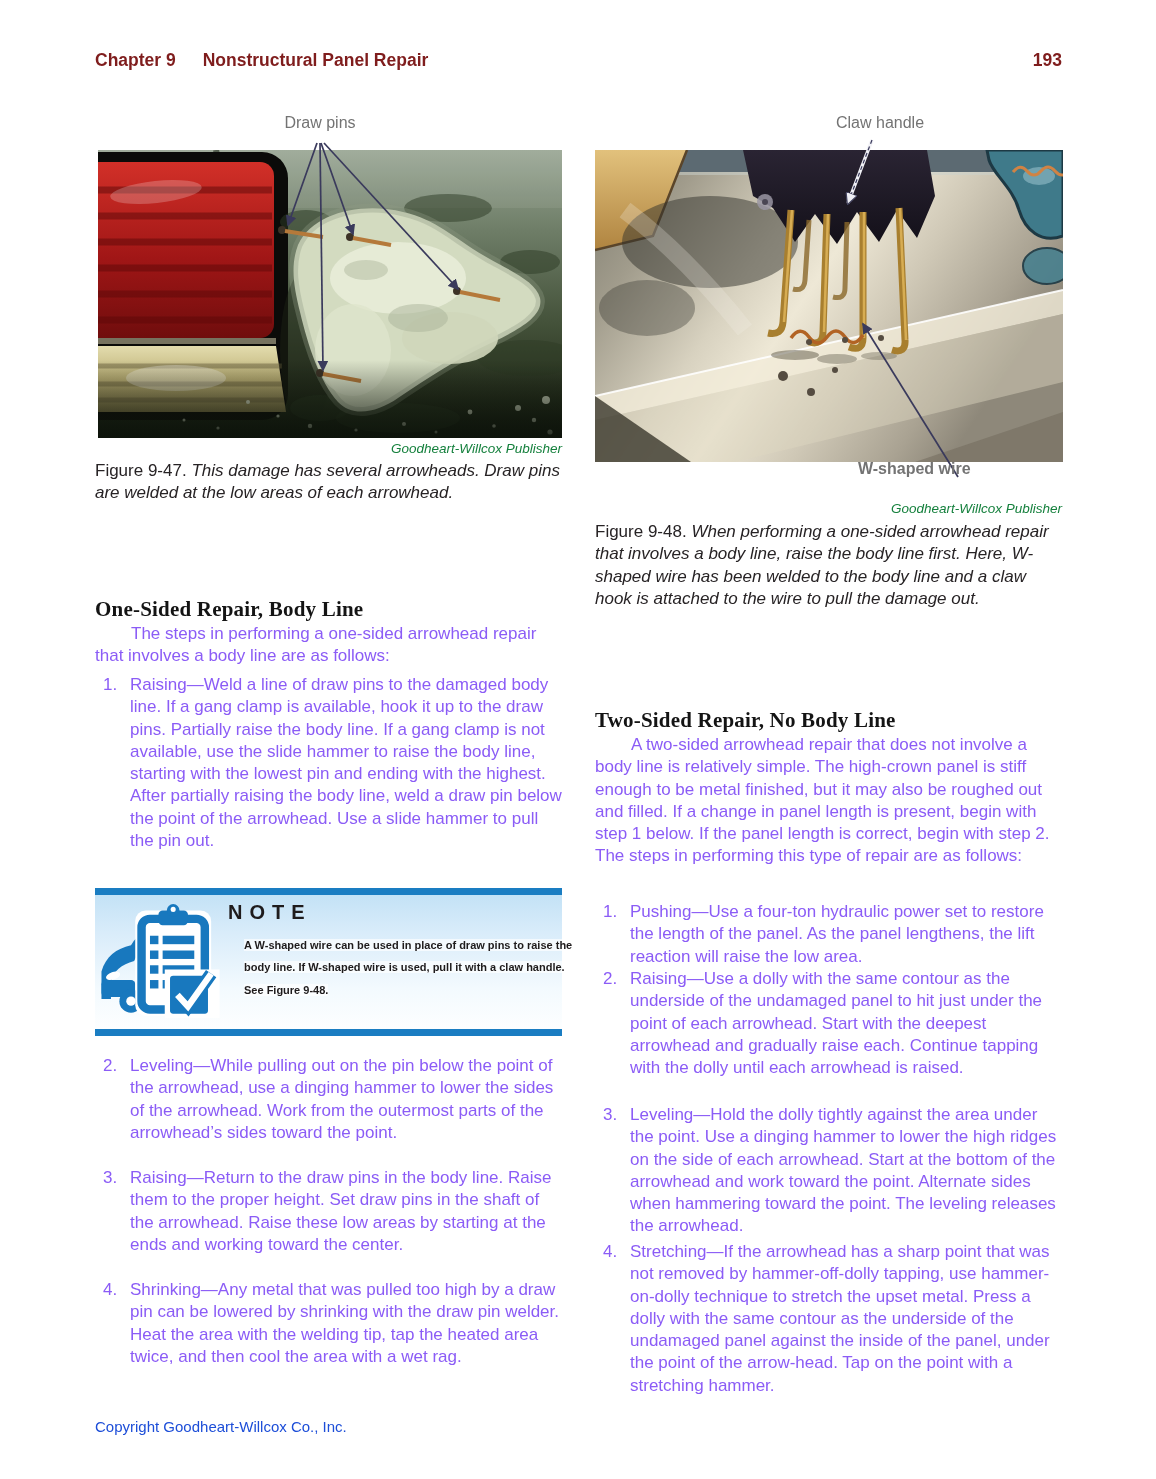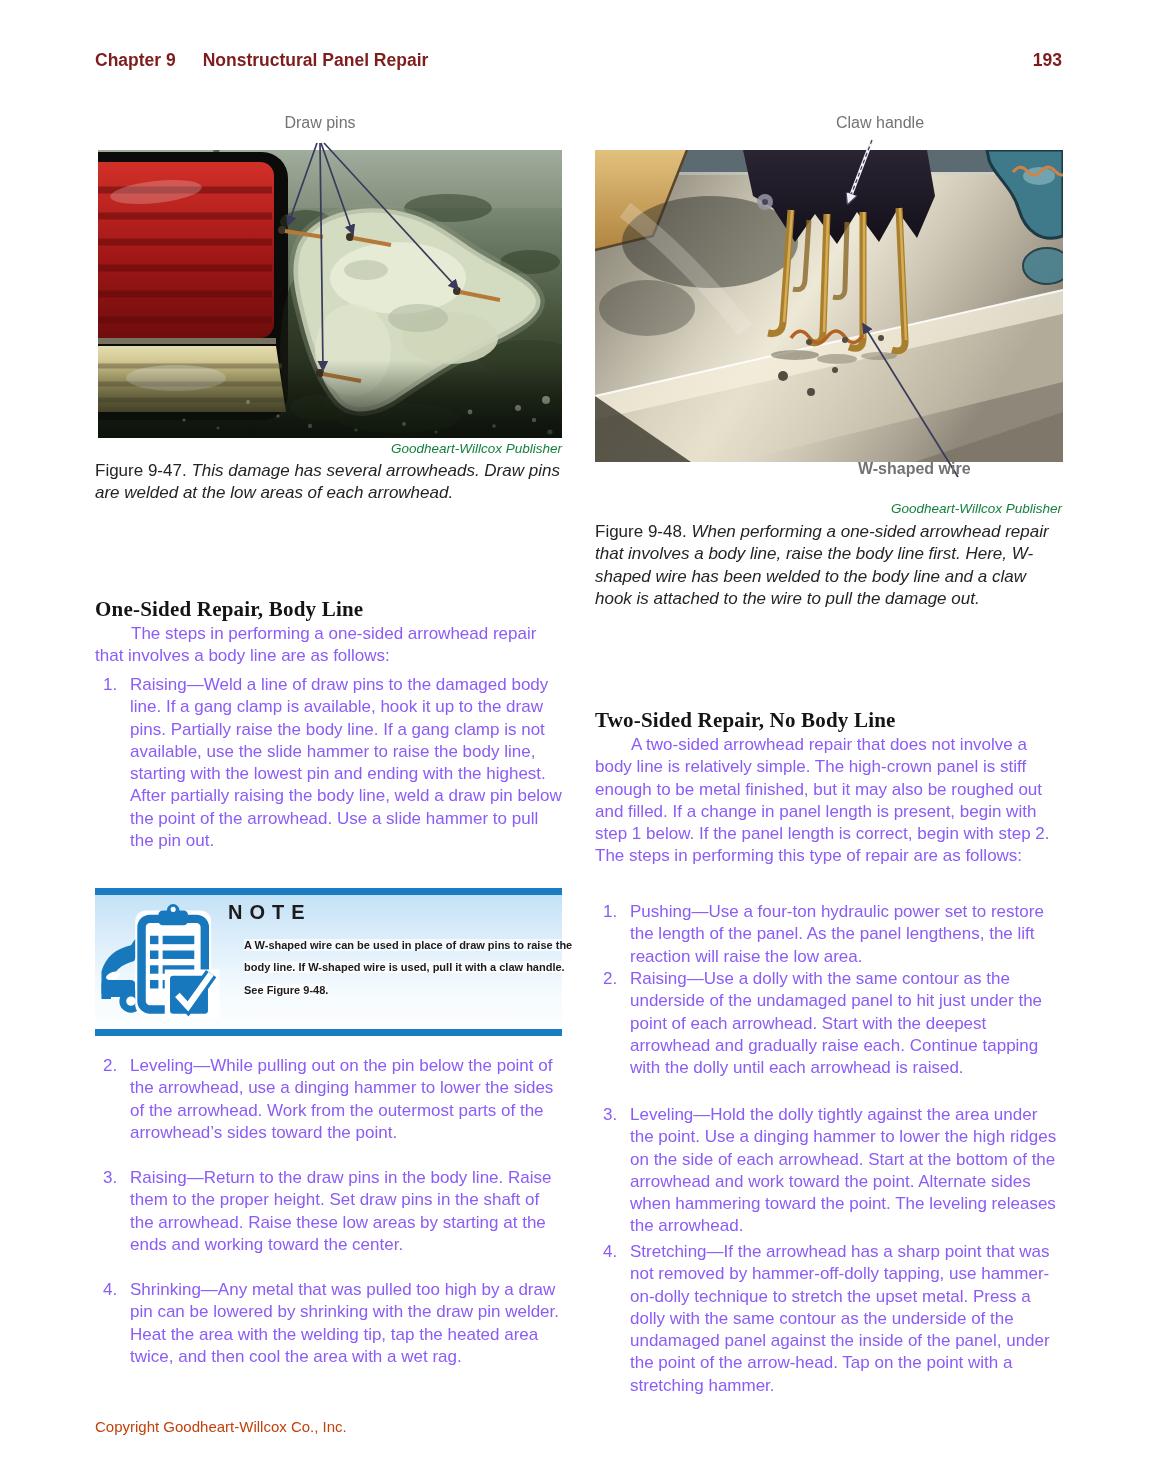--- a/index.html
+++ b/index.html
@@ -15,21 +15,21 @@
   .serif-h{font-family:"Liberation Serif",serif;font-weight:bold;font-size:21px;color:#141414;letter-spacing:0.2px;}
   .body-t{font-size:17px;line-height:22.3px;color:#8b5cf6;}
   .intro{text-indent:36px;width:467px;}
   .step{width:467px;padding-left:35px;box-sizing:border-box;}
   .step .num{position:absolute;left:8px;top:0;}
   .note{width:467px;height:148px;background:linear-gradient(180deg,#bfe0f5 0%,#d9ecfa 30%,#f3fafe 68%,#ffffff 100%);}
   .note-bar{position:absolute;left:0;width:100%;height:7px;background:#1a7dc2;}
   .note-title{position:absolute;left:133px;top:13px;font-size:20px;font-weight:bold;letter-spacing:7px;color:#1e1b1c;}
   .note-text{position:absolute;left:133px;top:46px;width:330px;font-size:11px;font-weight:bold;line-height:22.3px;color:#1e1b1c;margin-left:16px;}
   .note-text span{background:rgba(255,255,255,0.65);box-decoration-break:clone;-webkit-box-decoration-break:clone;}
-  .footer{font-size:15px;color:#c2410c;}
+  .footer{font-size:15px;color:#1d4ed8;}
   svg{display:block;}
   .overlay{pointer-events:none;}
 </style>
 </head>
 <body>
 
 <div id="page">
 
   <div class="abs hdr" style="left:95px;top:50px;">
     <span>Chapter 9</span><span style="display:inline-block;width:27px;"></span><span>Nonstructural Panel Repair</span>

